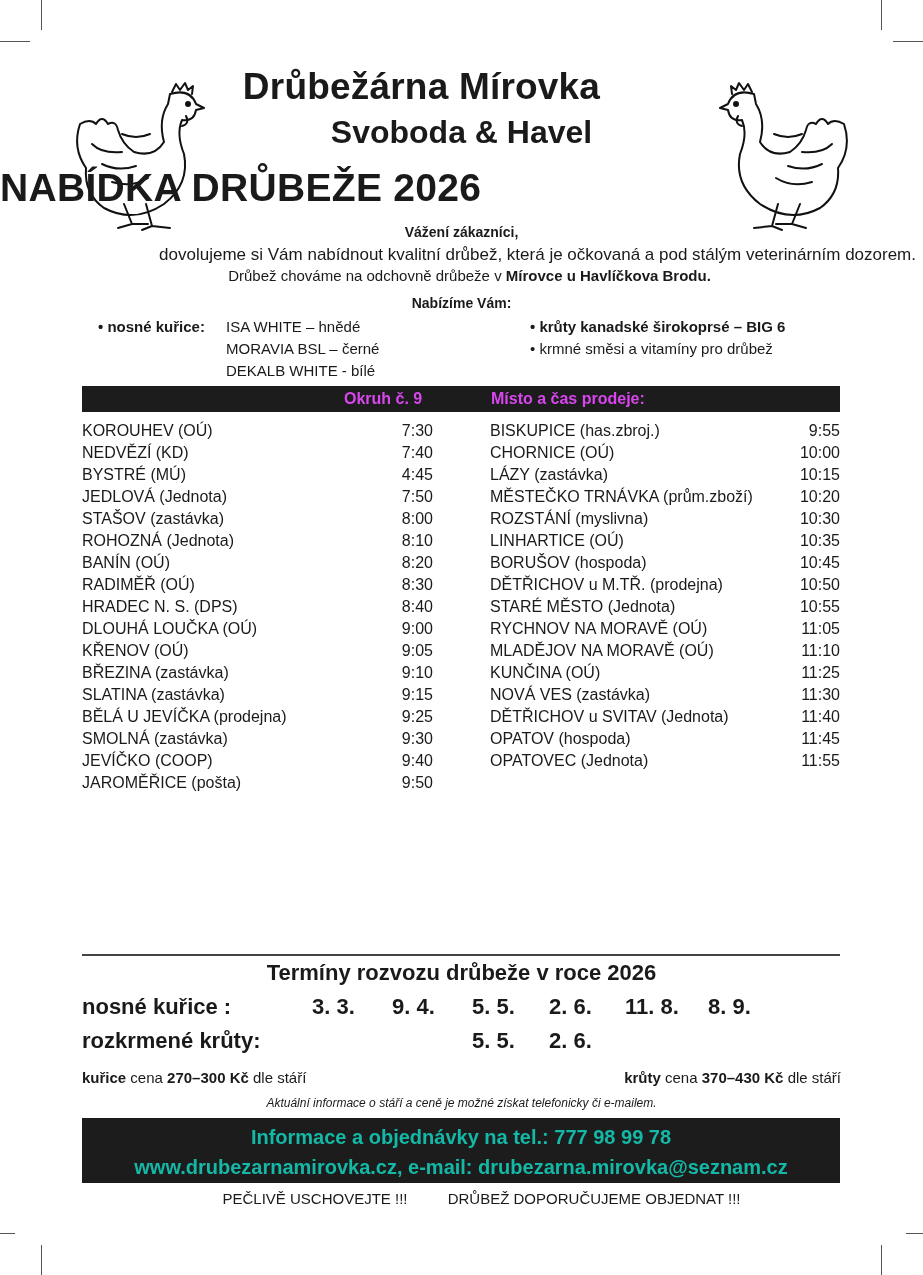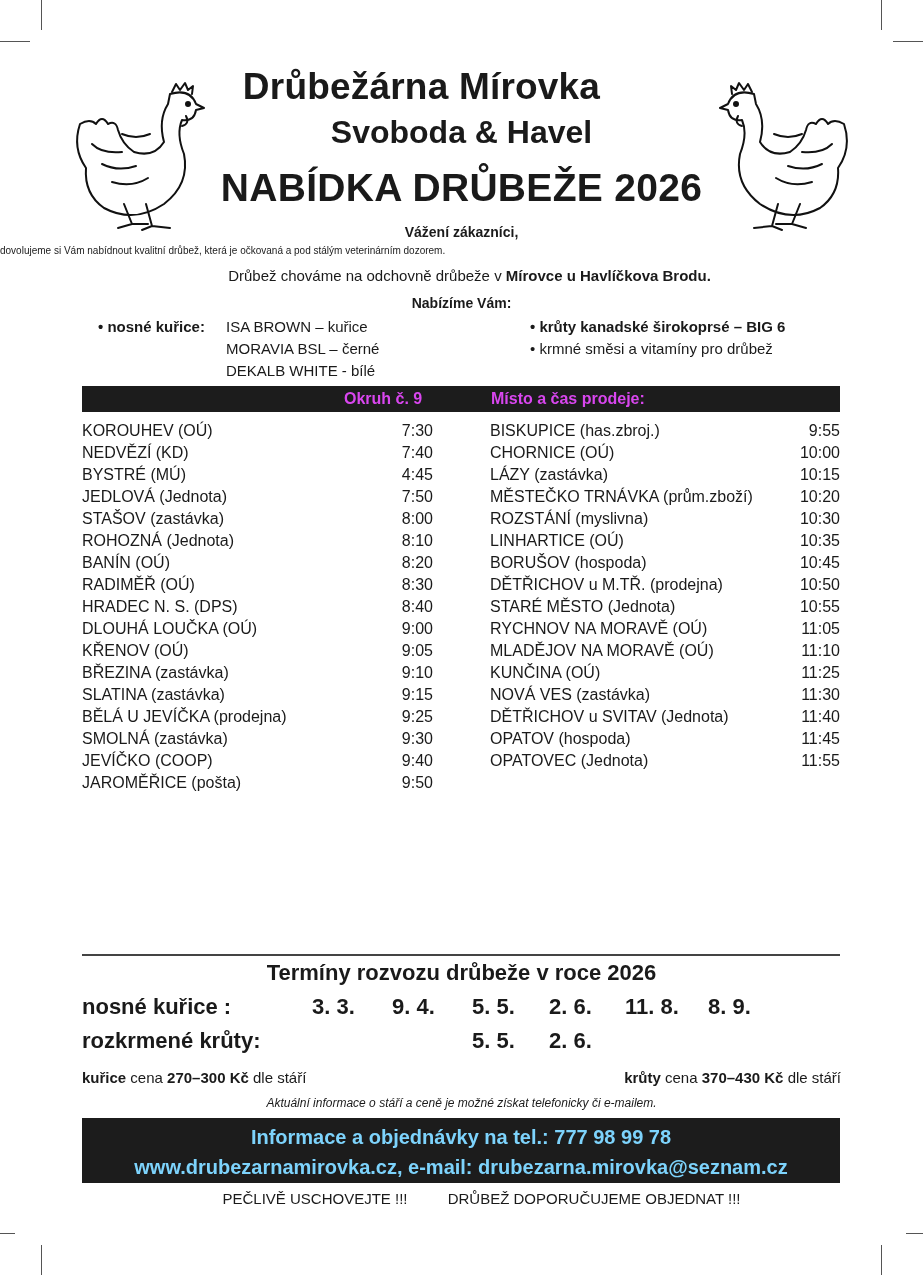--- a/index.html
+++ b/index.html
@@ -2,37 +2,37 @@
 <html><head>
 <meta charset="utf-8">
 <style>
   html, body { margin: 0; padding: 0; background: #fff; }
   body { width: 923px; height: 1275px; position: relative; overflow: hidden;
          font-family: "Liberation Sans", "DejaVu Sans", sans-serif; color: #1a1a1a; }
   .abs { position: absolute; }
   .crop { position: absolute; background: #555; }
   .title1 { left: 0; width: 843px; top: 66px; text-align: center; font-size: 37px; font-weight: bold; letter-spacing: 0.2px; }
   .title2 { left: 0; width: 923px; top: 114px; text-align: center; font-size: 32px; font-weight: bold; }
-  .title3 { left: 0; width: 923px; top: 166px; text-align: center; font-size: 39px; font-weight: 900; letter-spacing: 0.3px; }
+  .title3 { left: 0; width: 923px; top: 166px; font-size: 39px; font-weight: 900; letter-spacing: 0.3px; }
   .greet { left: 0; width: 923px; top: 224px; text-align: center; font-size: 14px; font-weight: bold; }
-  .intro1 { left: 0; width: 916px; top: 245px; text-align: left; font-size: 10px; }
+  .intro1 { left: 0; width: 916px; top: 245px; text-align: right; font-size: 17px; }
   .intro2 { left: 8px; width: 923px; top: 267px; text-align: center; font-size: 15px; }
   .offer-title { left: 0; width: 923px; top: 295px; text-align: center; font-size: 14px; font-weight: bold; }
   .offer { font-size: 15px; line-height: 22px; }
   .bar { left: 82px; width: 758px; height: 26px; top: 386px; background: #1c1c1c; color: #d946ef; font-weight: bold; font-size: 16px; }
   .bar span { position: absolute; top: 4px; }
   .col { font-size: 16px; line-height: 22px; }
   .row { position: relative; height: 22px; white-space: nowrap; }
   .row .t { position: absolute; right: 0; top: 0; }
   .rule { left: 82px; width: 758px; height: 2px; top: 954px; background: #444; }
   .sched-title { left: 0; width: 923px; top: 960px; text-align: center; font-size: 22px; font-weight: bold; }
   .sched-row { font-size: 22px; font-weight: bold; height: 30px; }
   .price { font-size: 15px; top: 1069px; }
   .note { left: 0; width: 923px; top: 1096px; text-align: center; font-size: 12px; font-style: italic; }
-  .contact { left: 82px; width: 758px; top: 1118px; height: 65px; background: #1c1c1c; color: #7dd3fc; font-weight: bold; text-align: center; }
+  .contact { left: 82px; width: 758px; top: 1118px; height: 65px; background: #1c1c1c; color: #14b8a6; font-weight: bold; text-align: center; }
   .contact div { font-size: 20px; line-height: 30px; }
   .footer { left: 0; width: 923px; top: 1190px; text-align: center; font-size: 15px; padding-left: 20px; }
   .footer span { margin: 0 18px; }
 </style>
 </head>
 <body>
 
 <div class="crop" style="left:41px;top:0;width:1px;height:30px;"></div>
 <div class="crop" style="left:0;top:41px;width:30px;height:1px;"></div>
 <div class="crop" style="left:881px;top:0;width:1px;height:30px;"></div>
@@ -67,21 +67,21 @@
 <div class="abs title2">Svoboda &amp; Havel</div>
 <div class="abs title3">NABÍDKA DRŮBEŽE 2026</div>
 
 <div class="abs greet">Vážení zákazníci,</div>
 <div class="abs intro1">dovolujeme si Vám nabídnout kvalitní drůbež, která je očkovaná a pod stálým veterinárním dozorem.</div>
 <div class="abs intro2"><span>Drůbež chováme na odchovně drůbeže v </span><b>Mírovce u Havlíčkova Brodu.</b></div>
 
 <div class="abs offer-title">Nabízíme Vám:</div>
 <div class="abs offer" style="left:98px;top:316px;font-weight:bold;">• nosné kuřice:</div>
 <div class="abs offer" style="left:226px;top:316px;">
-  <div>ISA BROWN – kuřice</div>
+  <div>ISA WHITE – hnědé</div>
   <div>MORAVIA BSL – černé</div>
   <div>DEKALB WHITE - bílé</div>
 </div>
 <div class="abs offer" style="left:530px;top:316px;font-weight:bold;">• krůty kanadské širokoprsé – BIG 6</div>
 <div class="abs offer" style="left:530px;top:338px;">• krmné směsi a vitamíny pro drůbež</div>
 
 <div class="abs bar">
   <span style="left:262px">Okruh č. 9</span>
   <span style="left:409px">Místo a čas prodeje:</span>
 </div>

